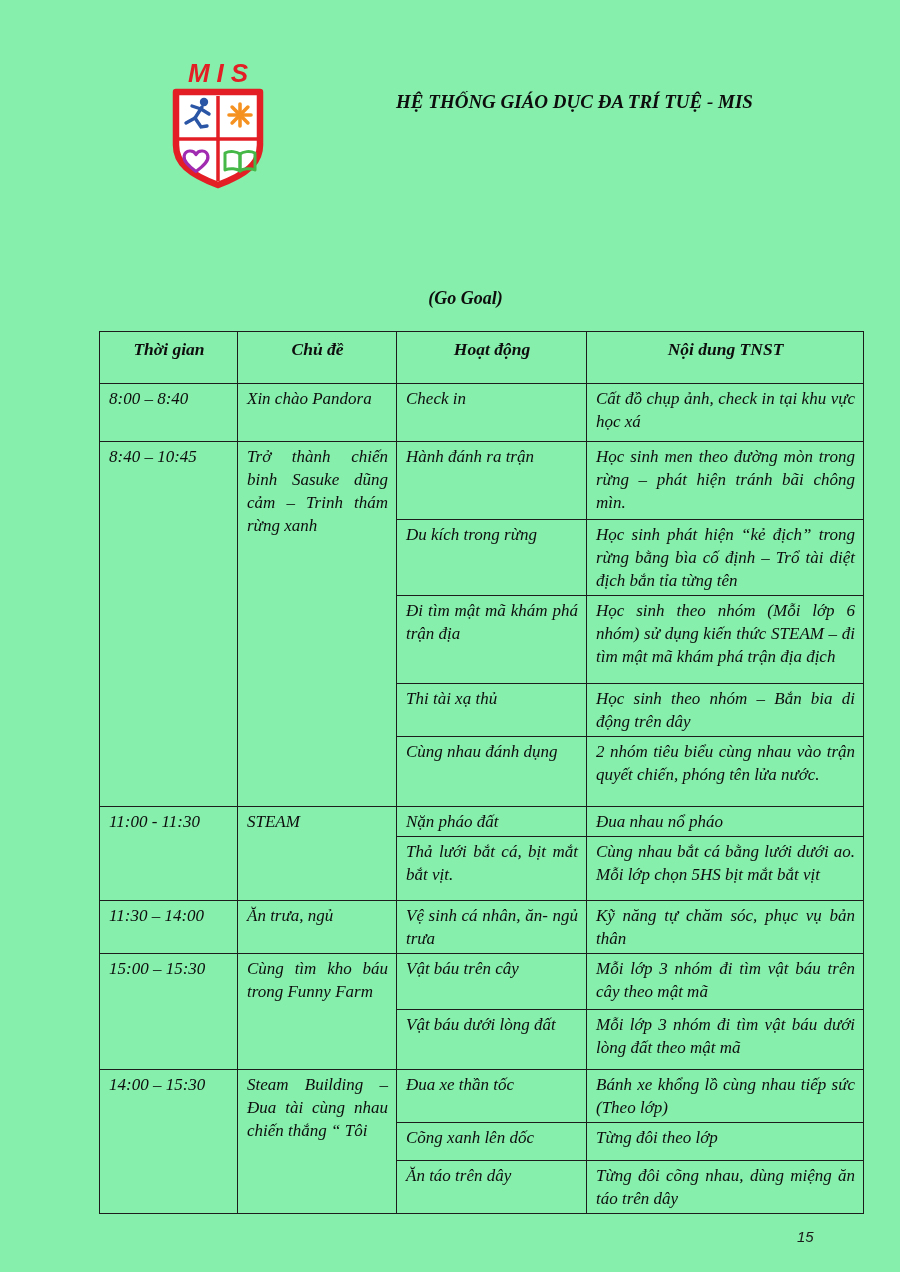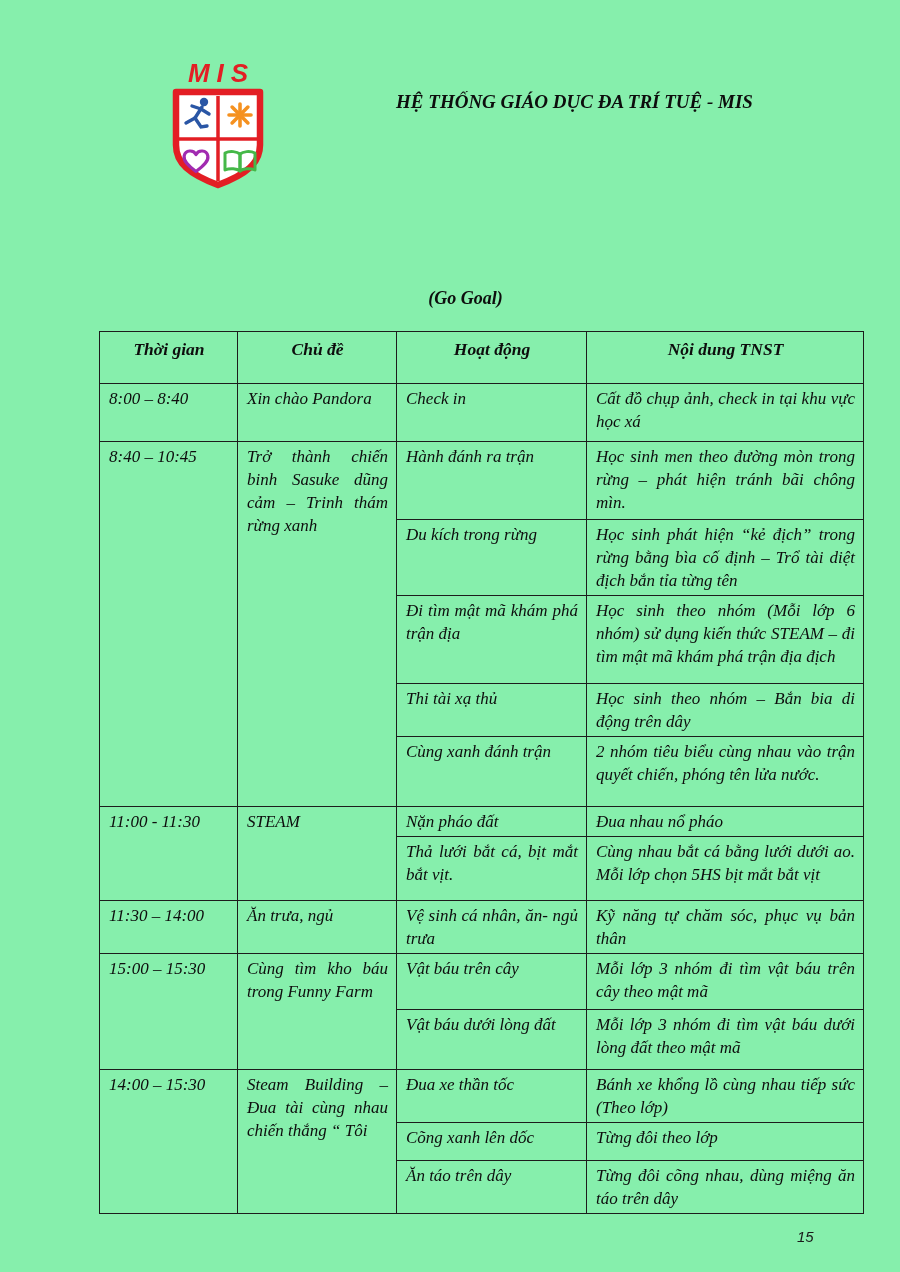--- a/index.html
+++ b/index.html
@@ -159,21 +159,21 @@
       </tr>
       <tr style="height:88px">
         <td class="t-act">Đi tìm mật mã khám phá trận địa</td>
         <td class="t-content">Học sinh theo nhóm (Mỗi lớp 6 nhóm) sử dụng kiến thức STEAM – đi tìm mật mã khám phá trận địa địch</td>
       </tr>
       <tr style="height:44px">
         <td class="t-act">Thi tài xạ thủ</td>
         <td class="t-content">Học sinh theo nhóm – Bắn bia di động trên dây</td>
       </tr>
       <tr style="height:70px">
-        <td class="t-act">Cùng xanh đánh trận</td>
+        <td class="t-act">Cùng nhau đánh dụng</td>
         <td class="t-content">2 nhóm tiêu biểu cùng nhau vào trận quyết chiến, phóng tên lửa nước.</td>
       </tr>
 
       <tr style="height:26px">
         <td class="t-time va-m" rowspan="2">11:00 - 11:30</td>
         <td class="t-topic va-m" rowspan="2">STEAM</td>
         <td class="t-act">Nặn pháo đất</td>
         <td class="t-content">Đua nhau nổ pháo</td>
       </tr>
       <tr style="height:64px">

